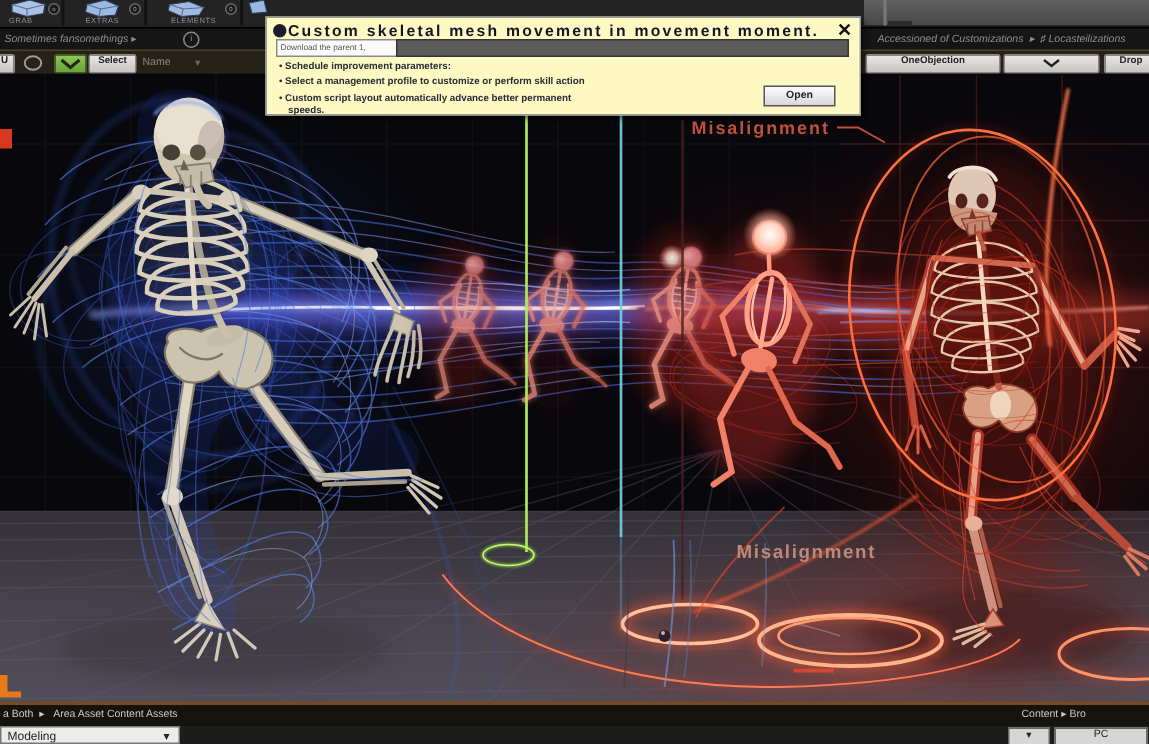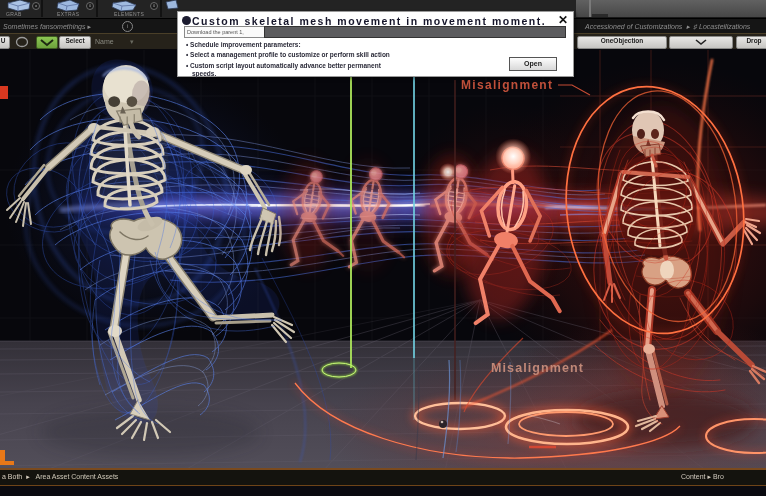--- a/index.html
+++ b/index.html
@@ -16,21 +16,21 @@
 
 #row2{left:0;top:18px;width:766px;height:15px;background:#151515;border-top:1px solid #000;color:#8e8e8e;font-style:italic;font-size:7px;line-height:15px;}
 
 #row3{left:0;top:33px;width:766px;height:16px;background:#26221a;border-top:1px solid #4a3f28;border-bottom:1px solid #000;}
 .b3{position:absolute;top:2px;height:11px;border-radius:2px;background:linear-gradient(#e8e7e5,#c6c5c2);border:1px solid #8a8a88;font-size:6.5px;font-weight:bold;color:#222;text-align:center;}
 
 #bbar1{left:0;top:468px;width:766px;height:15px;background:#14130e;border-top:2px solid #7a4a1e;border-bottom:1px solid #6e4418;color:#c0b9a8;font-size:7px;line-height:14px;}
 #bbar2{left:0;top:484px;width:766px;height:12px;background:#1d1d1d;}
 #modelingDD{position:absolute;left:0;top:0;width:120px;height:12px;background:#ececec;border:1px solid #777;box-sizing:border-box;font-size:8px;color:#222;line-height:11px;padding-left:4px;}
 
-#dlg{left:177px;top:11px;width:395px;height:64px;background:#ffffff;border:1px solid #9a9a9a;box-shadow:2px 2px 3px rgba(0,0,0,.45);z-index:30;}
+#dlg{left:177px;top:11px;width:395px;height:64px;background:#fef9c3;border:1px solid #9a9a9a;box-shadow:2px 2px 3px rgba(0,0,0,.45);z-index:30;}
 #dlg .ttl{position:absolute;left:14px;top:2.5px;font-size:10.5px;font-weight:bold;color:#15152a;letter-spacing:1.5px;}
 #dlg .ico{position:absolute;left:4px;top:4px;width:9px;height:9px;border-radius:50%;background:#1c1c30;}
 #dlg .x{position:absolute;right:5px;top:1px;font-size:12px;font-weight:bold;color:#111;}
 #dlg .inpL{position:absolute;left:6px;top:14px;width:78px;height:10px;background:#fafafa;border:1px solid #8a8a8a;font-size:5.5px;color:#555;line-height:10px;padding-left:2px;}
 #dlg .inpR{position:absolute;left:86px;top:14px;width:300px;height:10px;background:#5c5c5e;border:1px solid #333;}
 #dlg .bl{position:absolute;font-size:6.5px;color:#2a2a38;font-weight:bold;}
 #dlg .open{position:absolute;left:331px;top:45px;width:46px;height:12px;background:linear-gradient(#fdfdfd,#d8d8d8);border:1px solid #555;font-size:7px;font-weight:bold;color:#222;text-align:center;line-height:12px;}
 </style>
 </head>
 <body>
@@ -634,13 +634,18 @@
     <div class="bl" style="left:8px;top:39px">• Select a management profile to customize or perform skill action</div>
     <div class="bl" style="left:8px;top:50px">• Custom script layout automatically advance better permanent</div>
     <div class="bl" style="left:14px;top:58px">speeds.</div>
     <div class="open">Open</div>
   </div>
 
   <div class="abs" id="bbar1">
     <span style="position:absolute;left:2px;color:#d8cfc0">a Both&nbsp; ▸ &nbsp;&nbsp;<span style="color:#cfc8b8">Area Asset Content Assets</span></span>
     <span style="position:absolute;left:681px;color:#cfc8bc">Content&nbsp;▸&nbsp;Bro</span>
   </div>
+  <div class="abs" id="bbar2">
+    <div id="modelingDD">Modeling <span style="float:right;margin-right:6px">▾</span></div>
+    <div class="abs" style="left:672px;top:1px;width:26px;height:10px;background:#d6d6d6;border:1px solid #666;font-size:7px;text-align:center;color:#222;">▾</div>
+    <div class="abs" style="left:703px;top:1px;width:60px;height:10px;background:#d6d6d6;border:1px solid #666;font-size:7px;text-align:center;color:#222;">PC</div>
+  </div>
 </div>
 
 </body></html>

